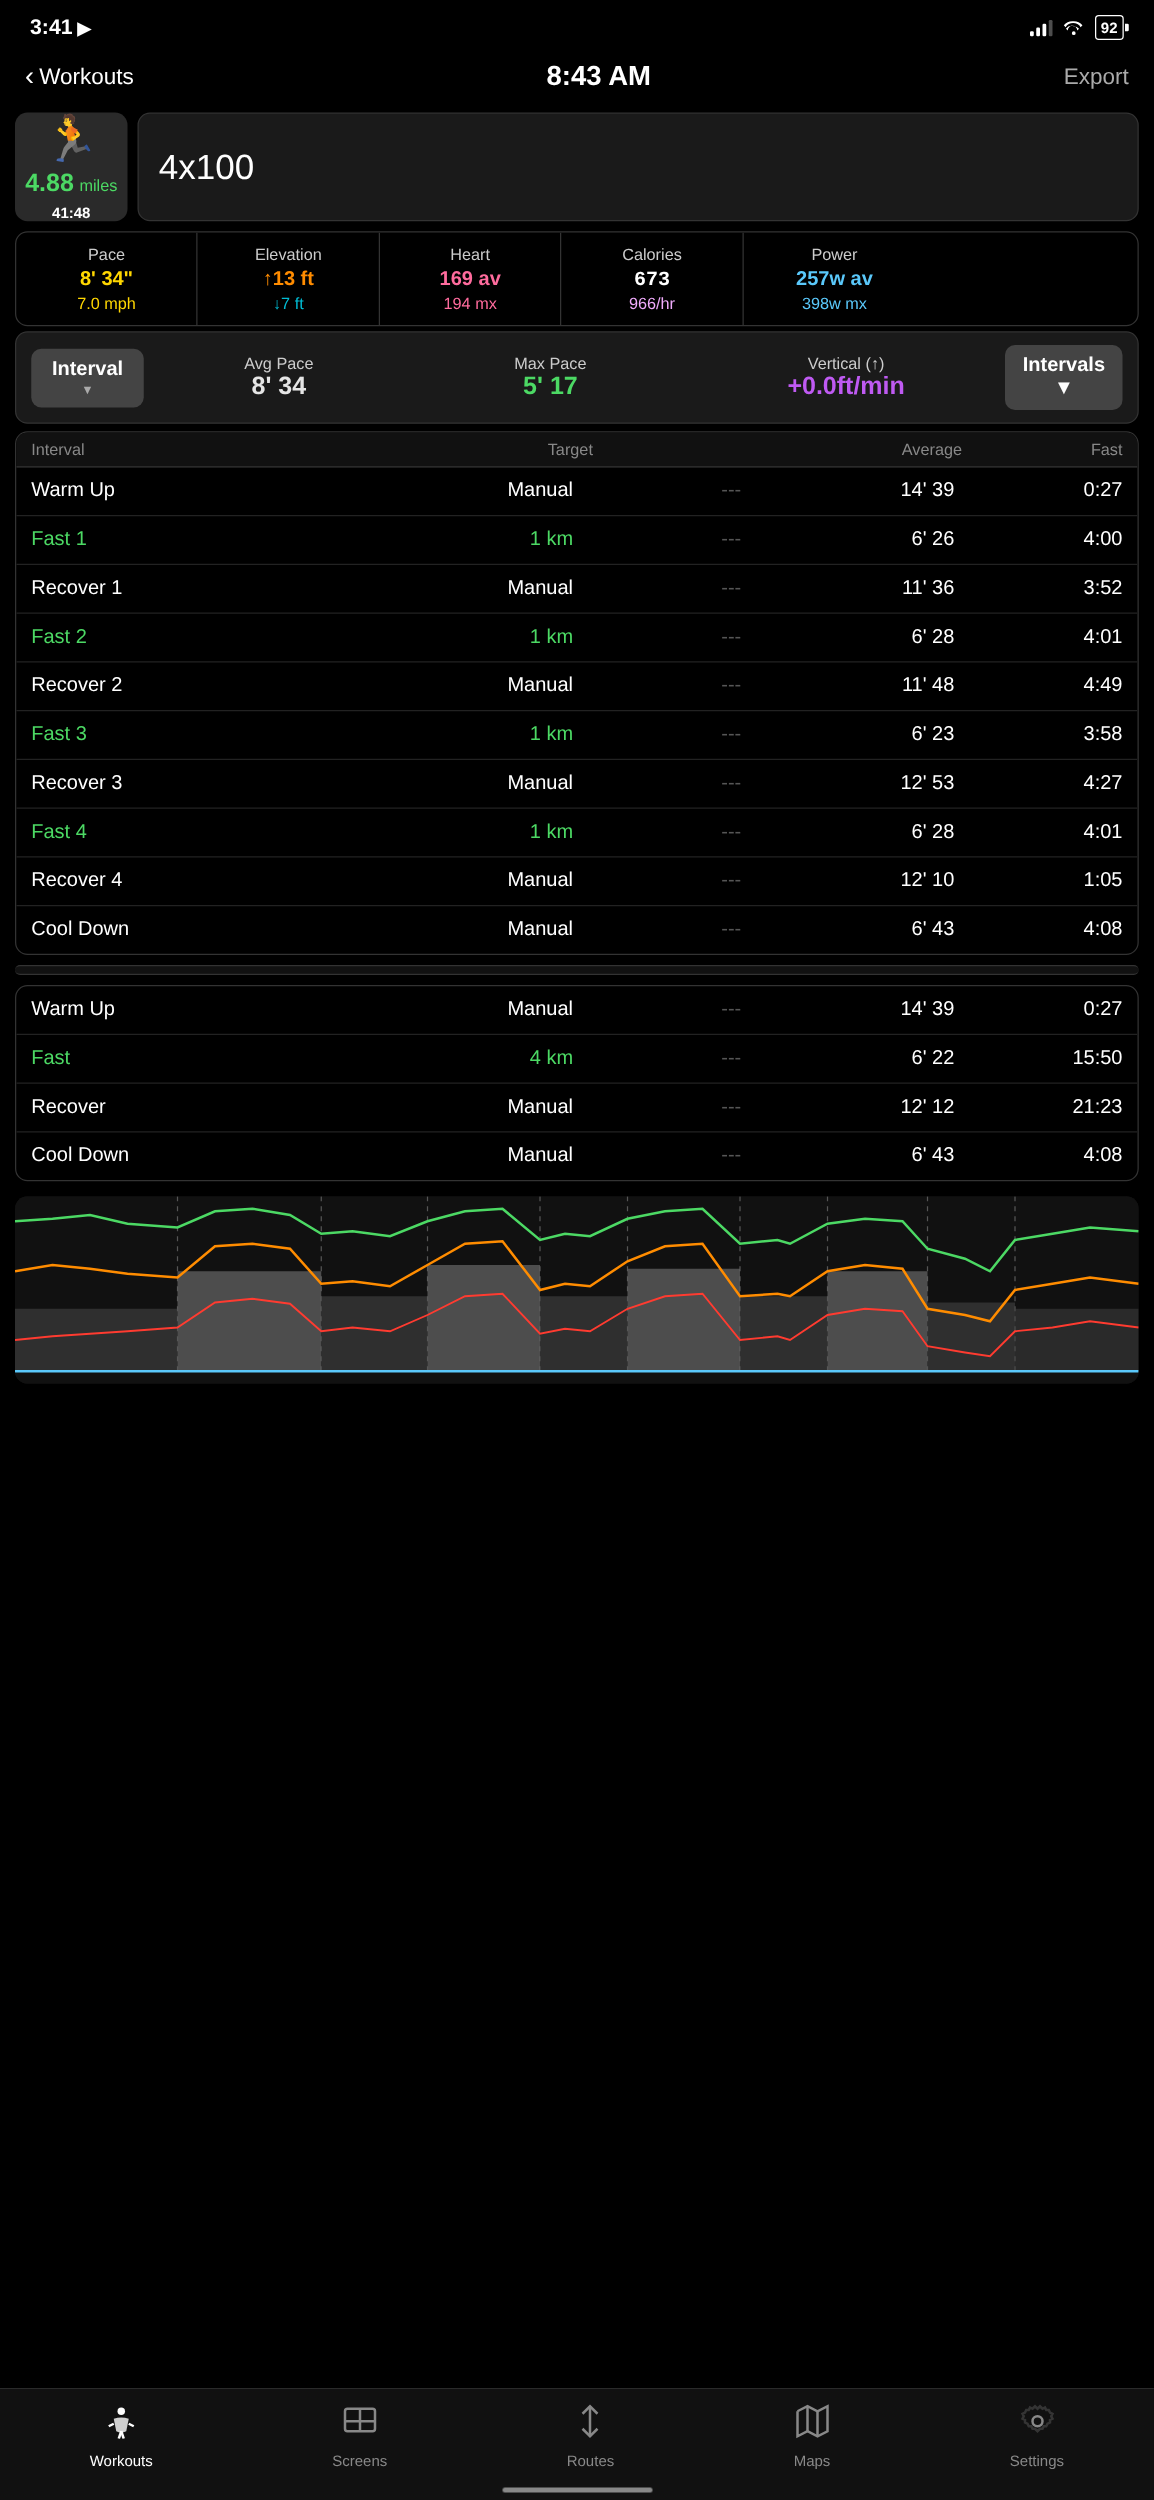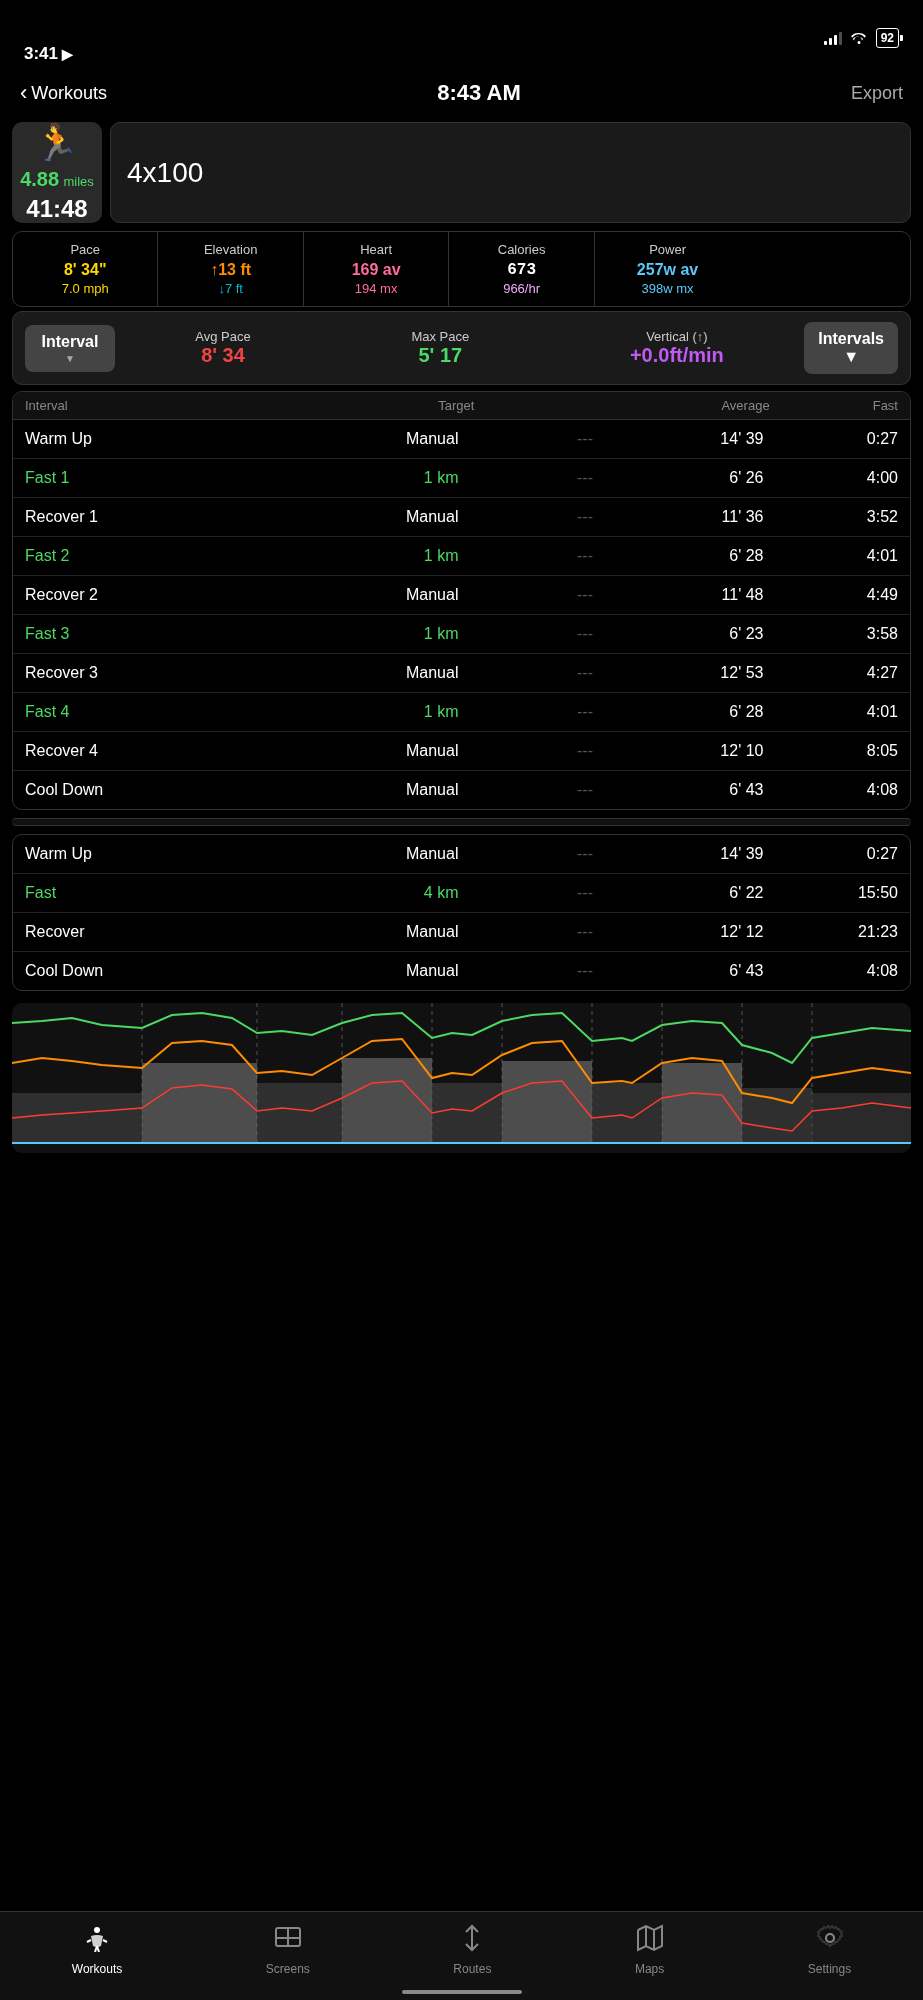--- a/index.html
+++ b/index.html
@@ -15,21 +15,21 @@
 
     
     .status-bar {
       display: flex;
       justify-content: space-between;
       align-items: center;
       padding: 12px 24px 8px;
       font-size: 17px;
       font-weight: 600;
     }
-    .status-left { display: flex; align-items: center; gap: 4px; margin-top: 32px; }
+    .status-left { display: flex; align-items: center; gap: 4px; }
     .status-right { display: flex; align-items: center; gap: 8px; }
     .signal-bars { display: flex; align-items: flex-end; gap: 2px; height: 14px; }
     .signal-bar { background: #fff; width: 3px; border-radius: 1px; }
     .wifi-icon { font-size: 14px; }
     .battery-box {
       border: 1.5px solid #fff;
       border-radius: 3px;
       padding: 2px 4px;
       font-size: 12px;
       font-weight: 600;
@@ -148,21 +148,21 @@
     }
     .interval-btn .chevron { font-size: 10px; color: #aaa; margin-top: 2px; }
     .interval-metrics {
       flex: 1;
       display: flex;
       justify-content: space-around;
       align-items: center;
     }
     .metric-group { text-align: center; }
     .metric-label { font-size: 13px; color: #ccc; }
-    .metric-value { font-size: 20px; font-weight: 600; color: #ef4444; }
+    .metric-value { font-size: 20px; font-weight: 600; color: #e5e5e5; }
     .metric-value-green { font-size: 20px; font-weight: 600; color: #4cd964; }
     .metric-value-purple { font-size: 20px; font-weight: 600; color: #bf5af2; }
     .intervals-btn {
       background: #444;
       border-radius: 8px;
       padding: 8px 14px;
       display: flex;
       flex-direction: column;
       align-items: center;
       font-size: 16px;
@@ -251,21 +251,21 @@
       transform: translateX(-50%);
       width: 120px;
       height: 4px;
       background: #fff;
       border-radius: 2px;
       opacity: 0.5;
     }
 
     .miles-value { font-size: 20px; font-weight: 700; color: #4cd964; }
     .miles-unit { font-size: 13px; color: #4cd964; }
-    .time-value { font-size: 24px; font-weight: 600; color: #fff; }
+    .time-value { font-size: 12px; font-weight: 600; color: #fff; }
   </style>
 </head>
 <body>
 
 <div class="status-bar">
   <div class="status-left">
     <span>3:41</span>
     <span style="font-size:14px;">▶</span>
   </div>
   <div class="status-right">
@@ -437,21 +437,21 @@
     <div class="td td-dashes">---</div>
     <div class="td color-green">6' 28</div>
     <div class="td">4:01</div>
   </div>
 
   <div class="table-row">
     <div class="td">Recover 4</div>
     <div class="td">Manual</div>
     <div class="td td-dashes">---</div>
     <div class="td color-green">12' 10</div>
-    <div class="td">8:05</div>
+    <div class="td">1:05</div>
   </div>
 
   <div class="table-row">
     <div class="td color-blue">Cool Down</div>
     <div class="td">Manual</div>
     <div class="td td-dashes">---</div>
     <div class="td color-green">6' 43</div>
     <div class="td">4:08</div>
   </div>
 </div>

